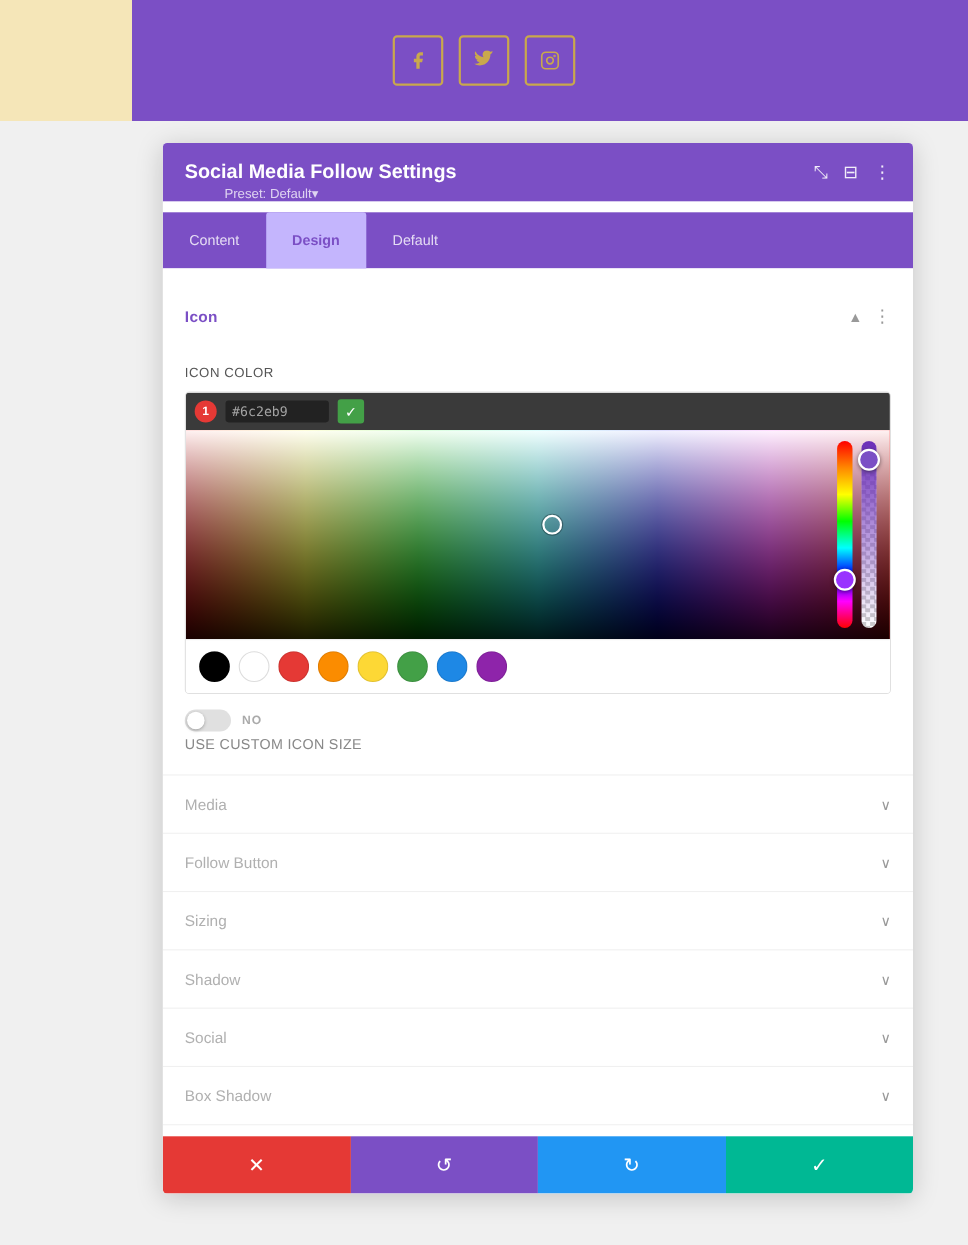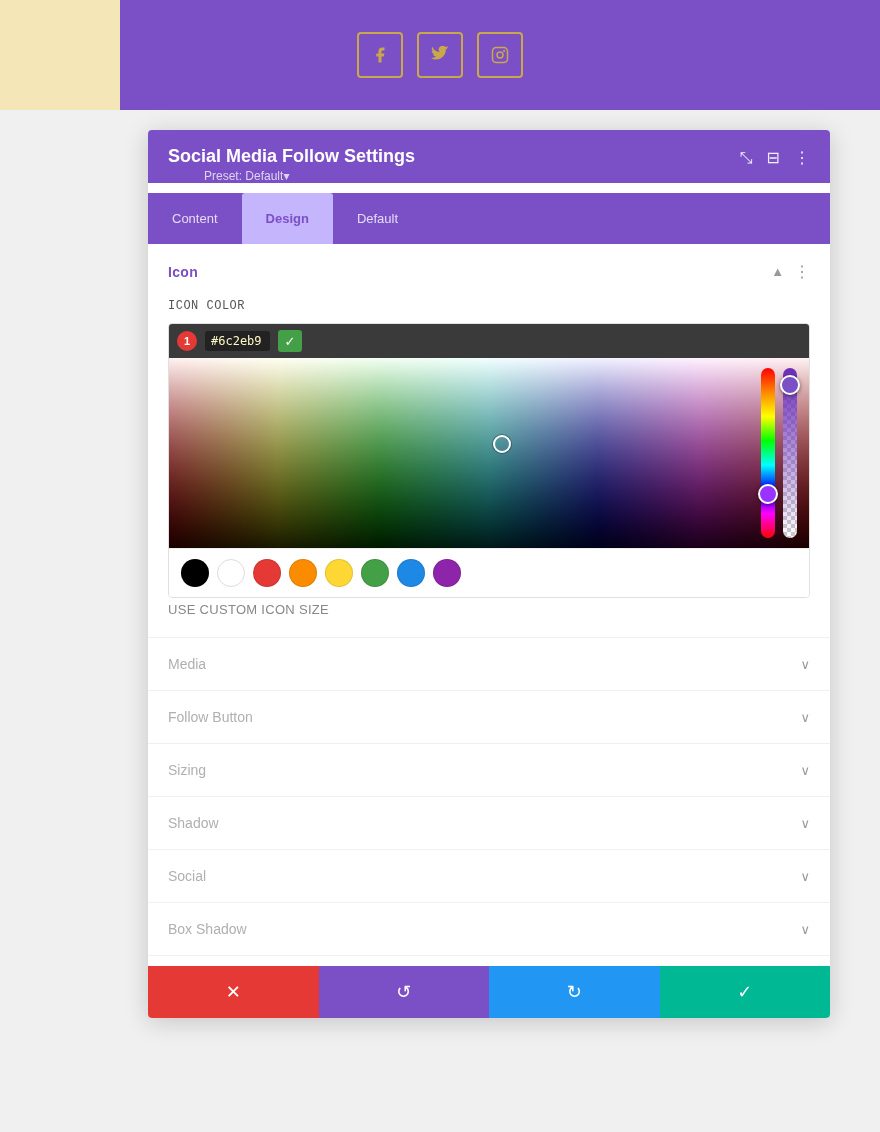--- a/index.html
+++ b/index.html
@@ -119,21 +119,21 @@
     }
 
     
     .section {
       border-bottom: 1px solid #f0f0f0;
     }
     .section-header {
       display: flex;
       align-items: center;
       justify-content: space-between;
-      padding: 18px 20px;
+      padding: 34px 20px;
       cursor: pointer;
     }
     .section-title {
       color: #7b4fc5;
       font-size: 14px;
       font-weight: 600;
       letter-spacing: 0.3px;
     }
     .section-title-collapsed {
       color: #b0b0b0;
@@ -158,21 +158,20 @@
     .section-content {
       padding: 0 20px 20px 20px;
     }
     .field-label {
       font-size: 12px;
       color: #555;
       font-weight: 500;
       margin-bottom: 10px;
       text-transform: uppercase;
       letter-spacing: 0.5px;
-      font-family: Liberation Mono, monospace;
     }
 
     
     .color-picker-wrapper {
       position: relative;
       border: 1px solid #e0e0e0;
       border-radius: 4px;
       overflow: hidden;
     }
 
@@ -190,25 +189,25 @@
       border-radius: 50%;
       color: white;
       font-size: 11px;
       font-weight: 700;
       display: flex; align-items: center; justify-content: center;
       flex-shrink: 0;
     }
     .color-hex-input {
       background: #222;
       border: none;
-      color: #fef9c3;
+      color: #a3a3a3;
       font-size: 12px;
       padding: 3px 6px;
       border-radius: 3px;
-      width: 65px;
+      width: 94px;
       outline: none;
       font-family: monospace;
     }
     .color-confirm-btn {
       background: #43a047;
       border: none;
       border-radius: 3px;
       color: white;
       width: 24px; height: 22px;
       display: flex; align-items: center; justify-content: center;
@@ -419,20 +418,26 @@
             <div class="swatch" style="background:#ffffff;border:1px solid #ddd;"></div>
             <div class="swatch" style="background:#e53935;"></div>
             <div class="swatch" style="background:#fb8c00;"></div>
             <div class="swatch" style="background:#fdd835;"></div>
             <div class="swatch" style="background:#43a047;"></div>
             <div class="swatch" style="background:#1e88e5;"></div>
             <div class="swatch" style="background:#8e24aa;"></div>
           </div>
         </div>
 
+        <div class="toggle-row">
+          <div class="toggle-switch">
+            <div class="toggle-switch-thumb"></div>
+          </div>
+          <span class="toggle-no-label">NO</span>
+        </div>
         <div class="toggle-label" style="margin-top:4px;font-size:13px;color:#888;">Use Custom Icon Size</div>
       </div>
     </div>
 
     <div class="collapsed-section">
       <span class="section-title-collapsed">Media</span>
       <span class="chevron-icon">∨</span>
     </div>
 
     <div class="collapsed-section">

